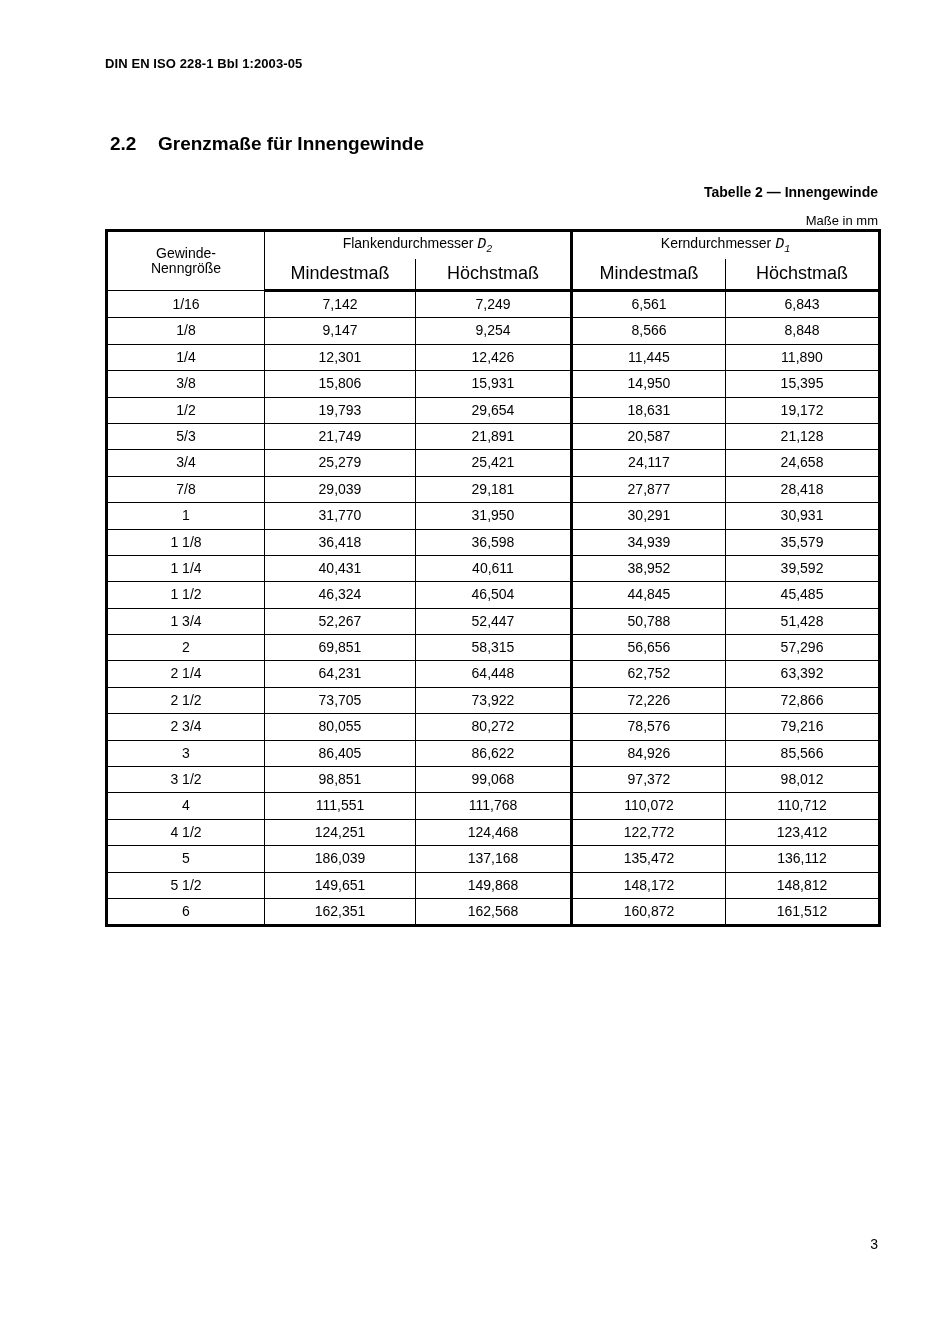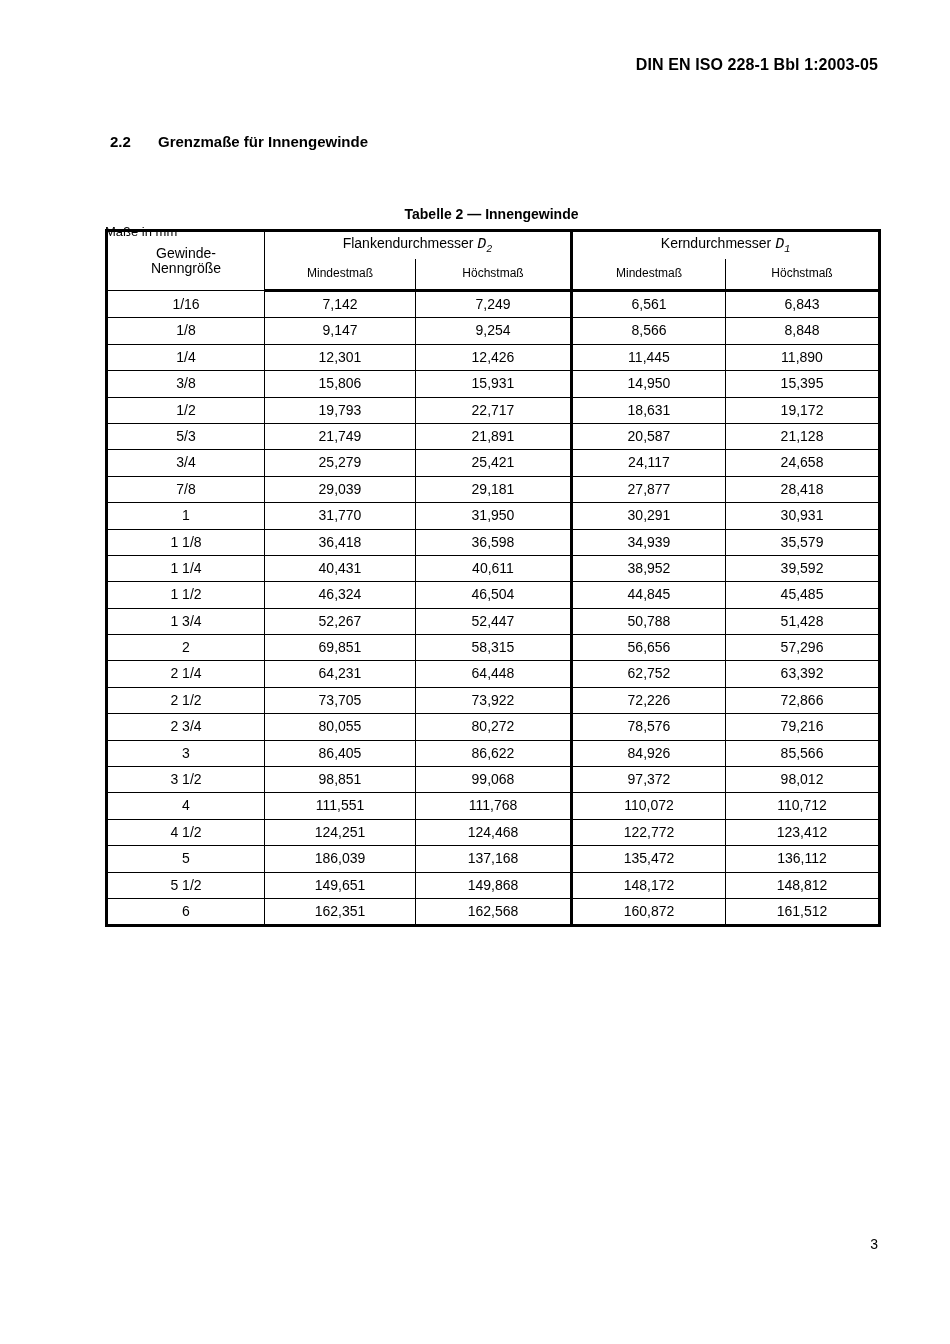--- a/index.html
+++ b/index.html
@@ -15,58 +15,57 @@
     position: relative;
     overflow: hidden;
   }
 
   
   .doc-header {
     position: absolute;
     top: 56px;
     left: 105px;
     width: 773px;
-    text-align: right;
-    font-size: 16px;
+    font-size: 13px;
     font-weight: bold;
     letter-spacing: 0.1px;
   }
 
   
   .section-heading {
     position: absolute;
     top: 133px;
     left: 110px;
-    font-size: 15px;
+    font-size: 19px;
     font-weight: bold;
     white-space: nowrap;
   }
   .section-heading .sec-num {
     display: inline-block;
     width: 48px;
   }
 
   
   .table-caption {
     position: absolute;
     top: 184px;
     left: 105px;
     width: 773px;
-    text-align: center;
+    text-align: right;
     font-size: 14px;
     font-weight: bold;
-    margin-top: 22px;
   }
 
   
   .units-note {
     position: absolute;
-    top: 224px;
-    left: 105px;
-    width: 773px;
+    top: 213px;
+    left: 105px;
+    width: 773px;
+    text-align: right;
     font-size: 13px;
   }
 
   
   .table-wrap {
     position: absolute;
     top: 229px;
     left: 105px;
     width: 773px;
   }
@@ -103,21 +102,21 @@
 
   
   tr.group-row th {
     height: 27px;
     border-bottom: none !important;
     font-size: 14px;
   }
   tr.sub-row th {
     height: 30px;
     border-top: none !important;
-    font-size: 12px;
+    font-size: 18px;
   }
   th.size-head {
     border-bottom: 3px solid #000000 !important;
   }
   tr.group-row th.size-head {
     border-bottom: none !important;
   }
   
   tr.sub-row th {
     border-bottom: 3px solid #000000 !important;
@@ -217,21 +216,21 @@
         <tr>
           <td>3/8</td>
           <td>15,806</td>
           <td>15,931</td>
           <td class="sep-left">14,950</td>
           <td>15,395</td>
         </tr>
         <tr>
           <td>1/2</td>
           <td>19,793</td>
-          <td>22,717</td>
+          <td>29,654</td>
           <td class="sep-left">18,631</td>
           <td>19,172</td>
         </tr>
         <tr>
           <td>5/3</td>
           <td>21,749</td>
           <td>21,891</td>
           <td class="sep-left">20,587</td>
           <td>21,128</td>
         </tr>

